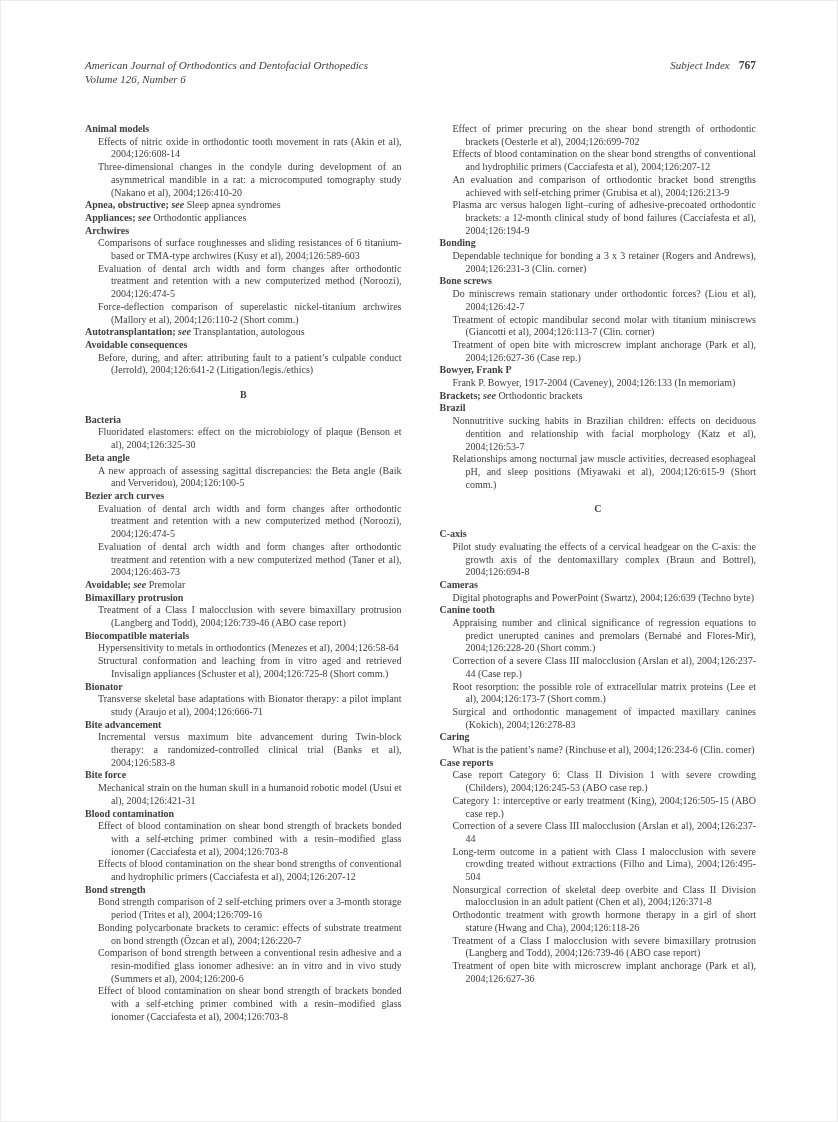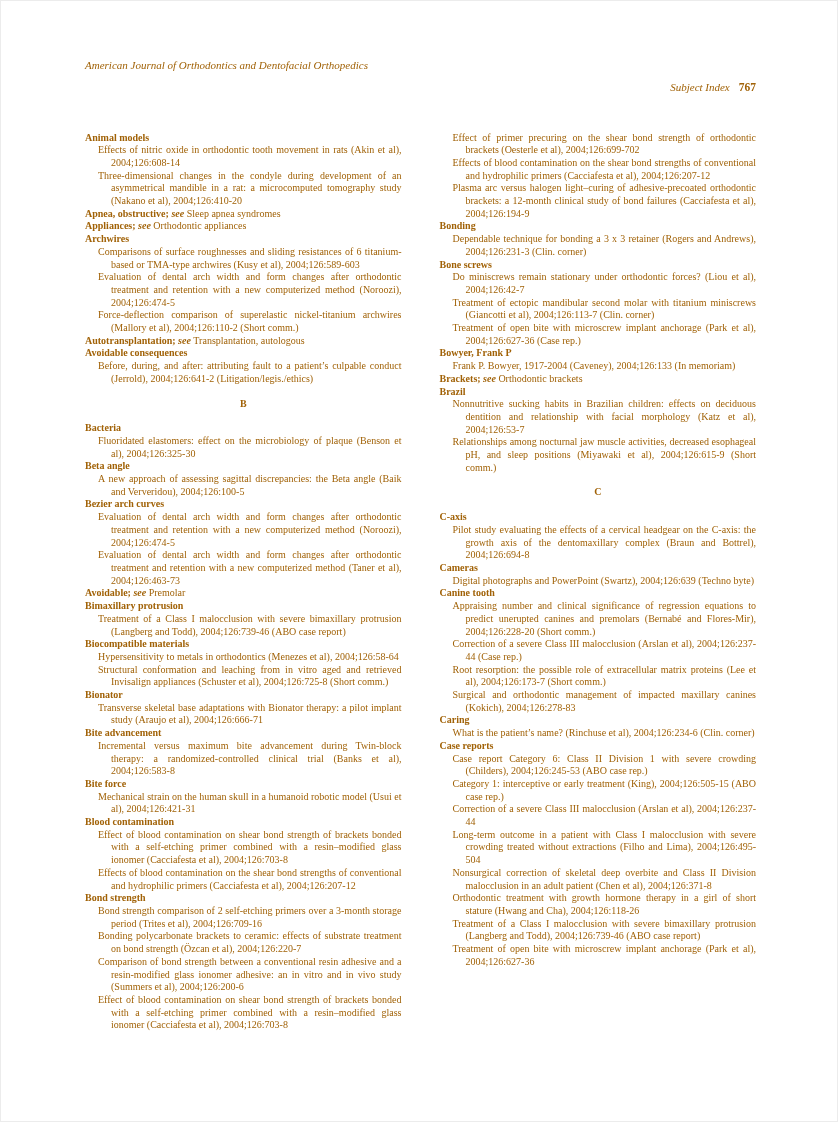--- a/index.html
+++ b/index.html
@@ -7,36 +7,36 @@
     margin: 0;
     padding: 0;
     background: #ffffff;
   }
   .page {
     position: relative;
     width: 838px;
     height: 1122px;
     margin: 0 auto;
     background: #ffffff;
-    color: #a16207;
+    color: #404040;
     font-family: "Liberation Serif", "DejaVu Serif", serif;
     padding: 58px 81px 20px 84px;
     overflow: hidden;
     border: 1px solid #ececec;
   }
   .page-header {
     display: flex;
     justify-content: space-between;
     align-items: flex-start;
     font-size: 11px;
     line-height: 13.5px;
     margin-bottom: 37px;
   }
   .journal-title, .journal-volume { font-style: italic; }
-  .header-right { white-space: nowrap; margin-top: 22px; }
+  .header-right { white-space: nowrap; }
   .section-title { font-style: italic; }
   .page-number {
     font-weight: bold;
     font-style: normal;
     font-size: 11.5px;
     margin-left: 9px;
   }
   .columns {
     display: flex;
     gap: 38px;
@@ -63,20 +63,21 @@
     margin: 12px 0;
   }
 </style>
 </head>
 <body>
 
 <div class="page">
   <header class="page-header">
     <div class="header-left">
       <div class="journal-title">American Journal of Orthodontics and Dentofacial Orthopedics</div>
+      <div class="journal-volume">Volume 126, Number 6</div>
     </div>
     <div class="header-right">
       <span class="section-title">Subject Index</span><span class="page-number">767</span>
     </div>
   </header>
 
   <main class="columns">
     <section class="col">
         <div class="block term">Animal models</div>
         <div class="block entry">Effects of nitric oxide in orthodontic tooth movement in rats (Akin et al), 2004;126:608-14</div>
@@ -115,20 +116,21 @@
         <div class="block entry">Effects of blood contamination on the shear bond strengths of conventional and hydrophilic primers (Cacciafesta et al), 2004;126:207-12</div>
         <div class="block term">Bond strength</div>
         <div class="block entry">Bond strength comparison of 2 self-etching primers over a 3-month storage period (Trites et al), 2004;126:709-16</div>
         <div class="block entry">Bonding polycarbonate brackets to ceramic: effects of substrate treatment on bond strength (Özcan et al), 2004;126:220-7</div>
         <div class="block entry">Comparison of bond strength between a conventional resin adhesive and a resin-modified glass ionomer adhesive: an in vitro and in vivo study (Summers et al), 2004;126:200-6</div>
         <div class="block entry">Effect of blood contamination on shear bond strength of brackets bonded with a self-etching primer combined with a resin–modified glass ionomer (Cacciafesta et al), 2004;126:703-8</div>
       </section>
     <section class="col">
         <div class="block entry">Effect of primer precuring on the shear bond strength of orthodontic brackets (Oesterle et al), 2004;126:699-702</div>
         <div class="block entry">Effects of blood contamination on the shear bond strengths of conventional and hydrophilic primers (Cacciafesta et al), 2004;126:207-12</div>
+        <div class="block entry">An evaluation and comparison of orthodontic bracket bond strengths achieved with self-etching primer (Grubisa et al), 2004;126:213-9</div>
         <div class="block entry">Plasma arc versus halogen light–curing of adhesive-precoated orthodontic brackets: a 12-month clinical study of bond failures (Cacciafesta et al), 2004;126:194-9</div>
         <div class="block term">Bonding</div>
         <div class="block entry">Dependable technique for bonding a 3 x 3 retainer (Rogers and Andrews), 2004;126:231-3 (Clin. corner)</div>
         <div class="block term">Bone screws</div>
         <div class="block entry">Do miniscrews remain stationary under orthodontic forces? (Liou et al), 2004;126:42-7</div>
         <div class="block entry">Treatment of ectopic mandibular second molar with titanium miniscrews (Giancotti et al), 2004;126:113-7 (Clin. corner)</div>
         <div class="block entry">Treatment of open bite with microscrew implant anchorage (Park et al), 2004;126:627-36 (Case rep.)</div>
         <div class="block term">Bowyer, Frank P</div>
         <div class="block entry">Frank P. Bowyer, 1917-2004 (Caveney), 2004;126:133 (In memoriam)</div>
         <div class="block see"><span class="see-term">Brackets; </span><span class="see-keyword">see </span><span class="see-target">Orthodontic brackets</span></div>

